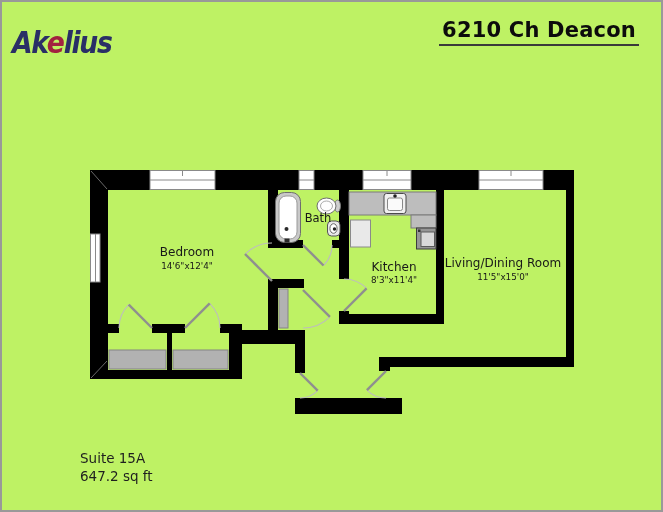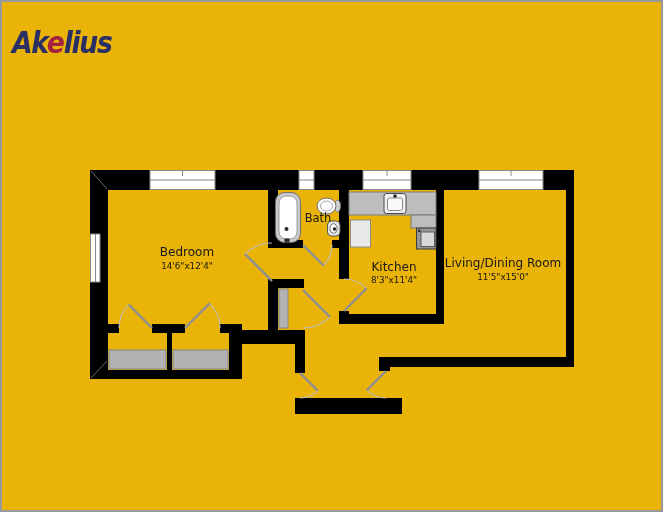--- a/index.html
+++ b/index.html
@@ -1,20 +1,20 @@
 <!DOCTYPE html>
 <html><head>
 <meta charset="utf-8">
 <style>
   html,body{margin:0;padding:0;background:#fff;}
   .page{
     position:relative;
     width:663px;height:512px;
     box-sizing:border-box;
-    background:#eab308;
+    background:#bef264;
     border:2px solid #999999;
     overflow:hidden;
     font-family:"DejaVu Sans","Liberation Sans",sans-serif;
   }
   .logo{
     position:absolute;left:10px;top:22px;
     font-size:31px;font-weight:bold;font-style:italic;
     letter-spacing:-1.5px;
     color:#2a2f66;
     transform:scaleX(0.86);transform-origin:left top;
@@ -46,20 +46,21 @@
   .bath-name{font-size:11.5px;}
 </style>
 </head>
 <body>
 
 <div class="page">
 
   <div class="logo"><span>Ak</span><span class="accent">e</span><span>lius</span></div>
 
   <div class="titleblock">
+    <div class="title">6210 Ch Deacon</div>
   </div>
 
   <div class="planwrap">
   <svg width="496" height="256" viewBox="84 162 496 256">
 
     <g fill="#000000">
 
       <rect x="88" y="168" width="60" height="20"></rect>
       <rect x="213" y="168" width="84" height="20"></rect>
       <rect x="312" y="168" width="49" height="20"></rect>
@@ -214,14 +215,18 @@
       <text class="room-dims" x="185" y="267">14'6"x12'4"</text>
       <text class="bath-name" x="316" y="220">Bath</text>
       <text class="room-name" x="392" y="269">Kitchen</text>
       <text class="room-dims" x="392" y="281">8'3"x11'4"</text>
       <text class="room-name" x="501" y="265">Living/Dining Room</text>
       <text class="room-dims" x="501" y="278">11'5"x15'0"</text>
     </g>
   </svg>
   </div>
 
+  <div class="suite">
+    <div>Suite 15A</div>
+    <div>647.2 sq ft</div>
+  </div>
 
 </div>
 
 </body></html>

